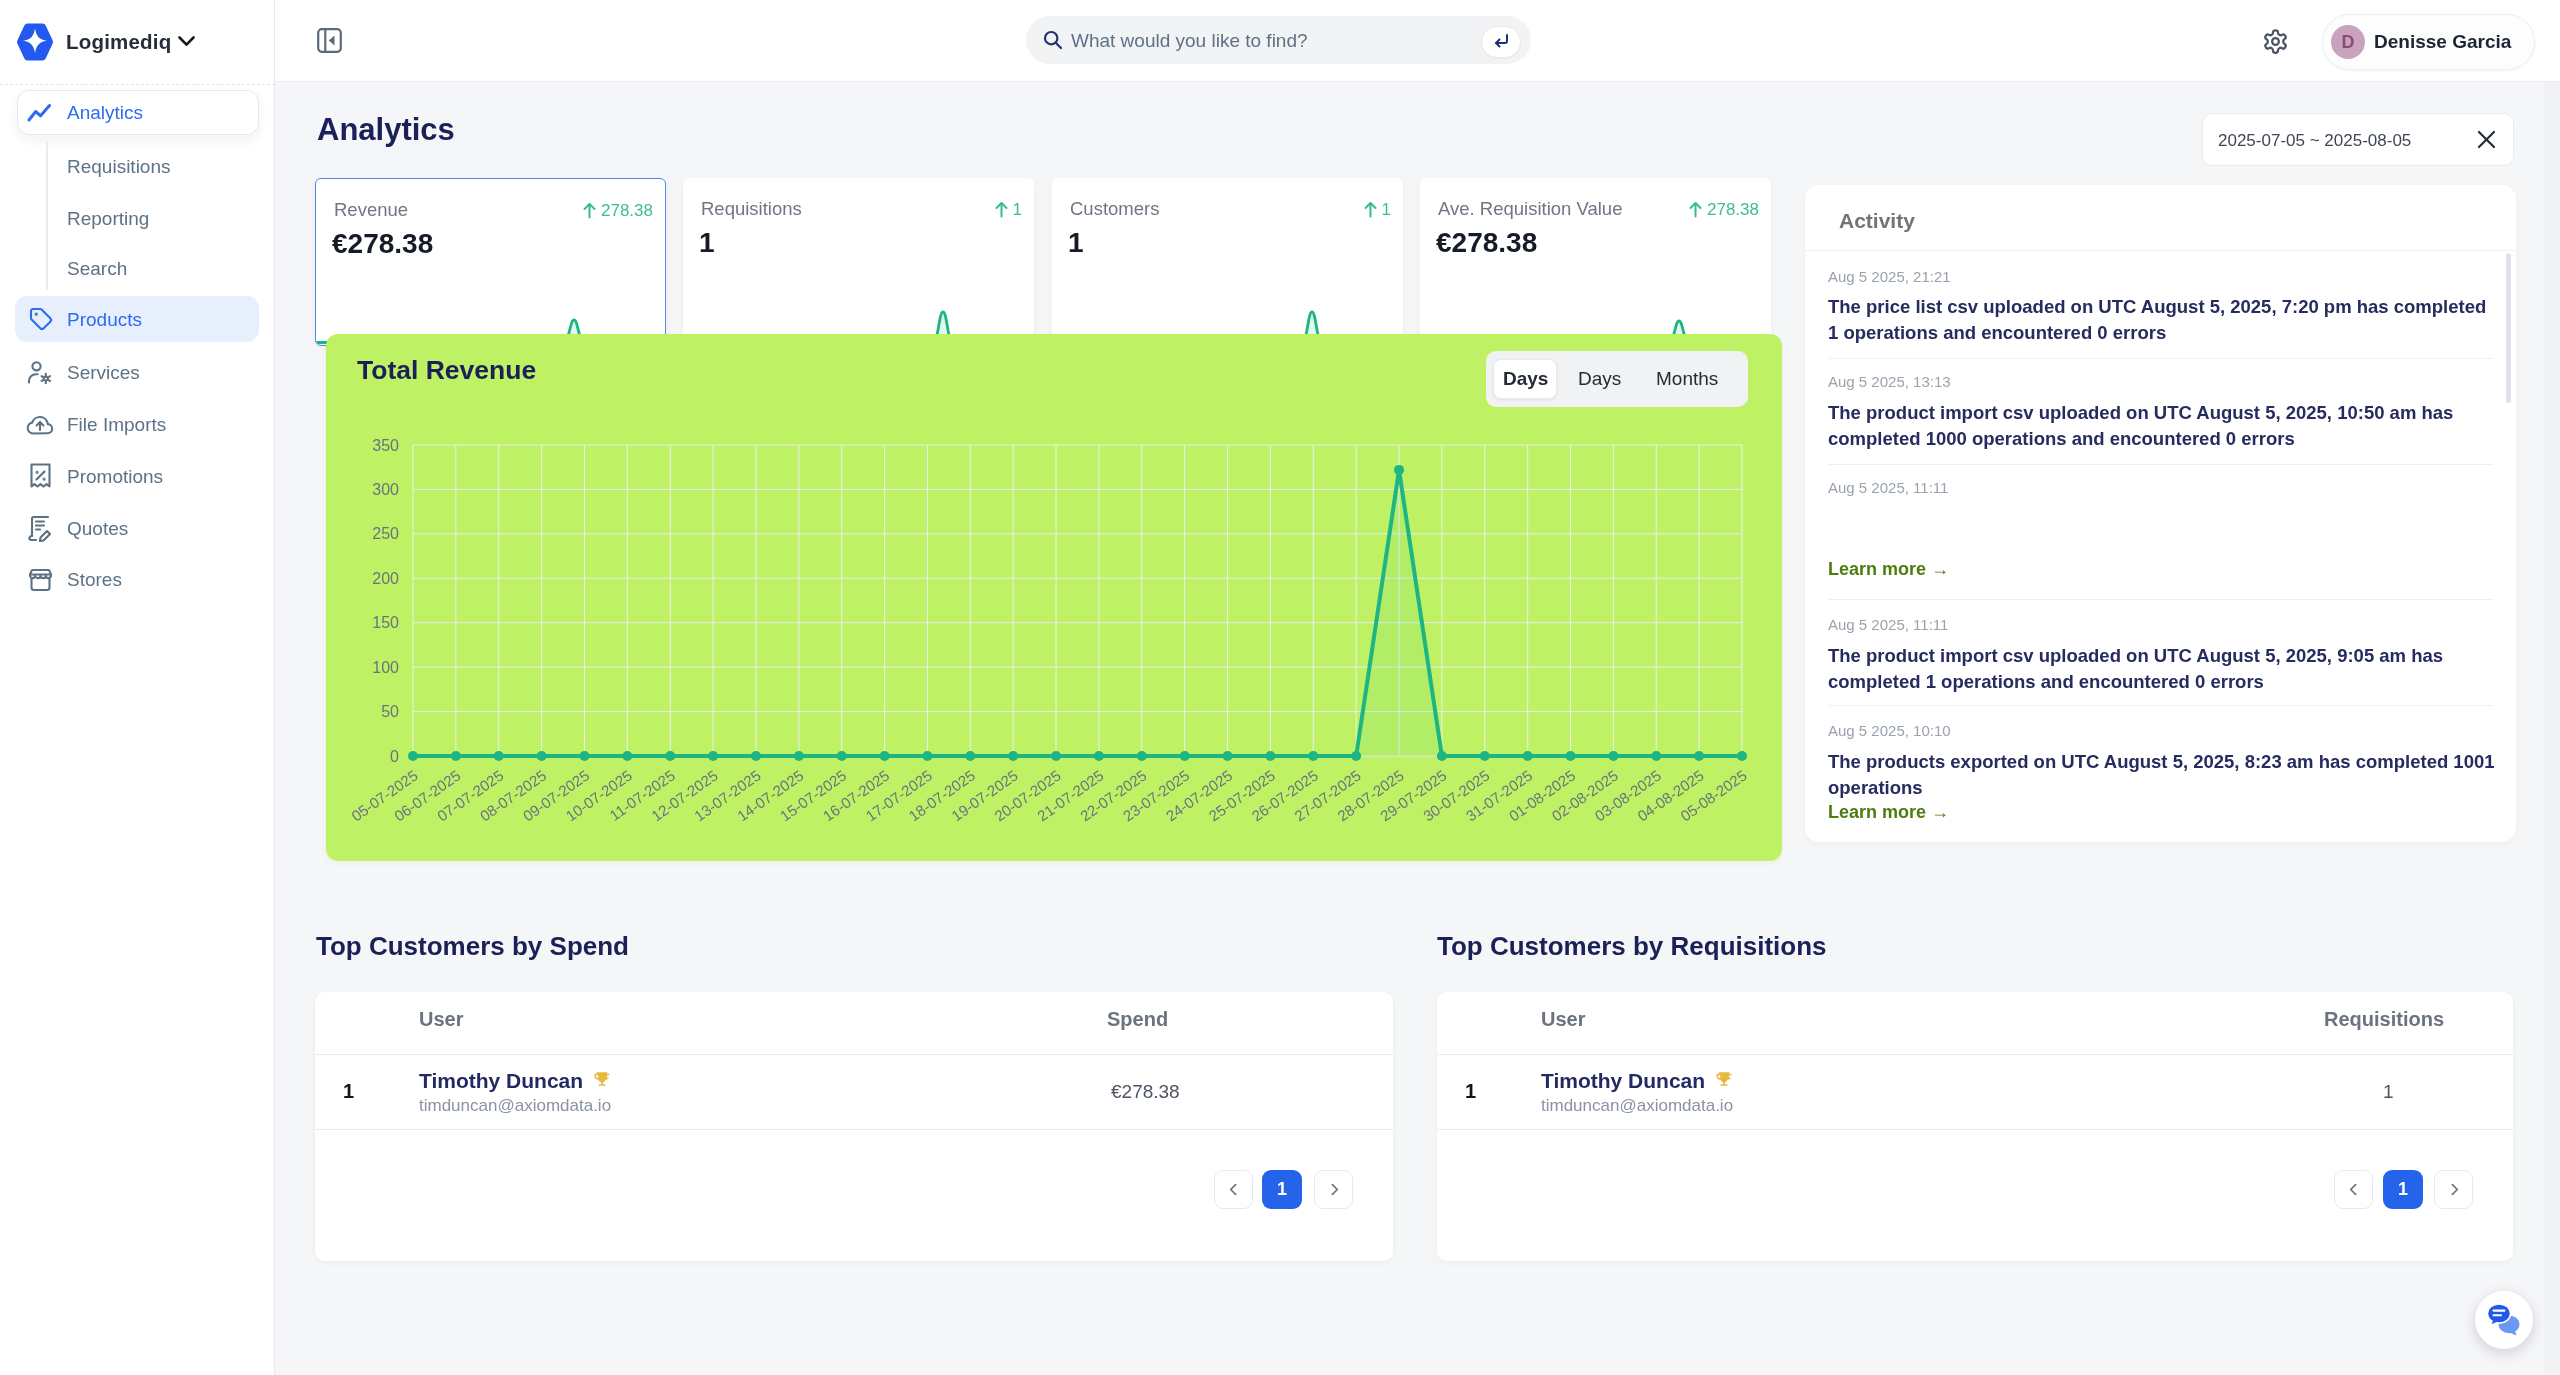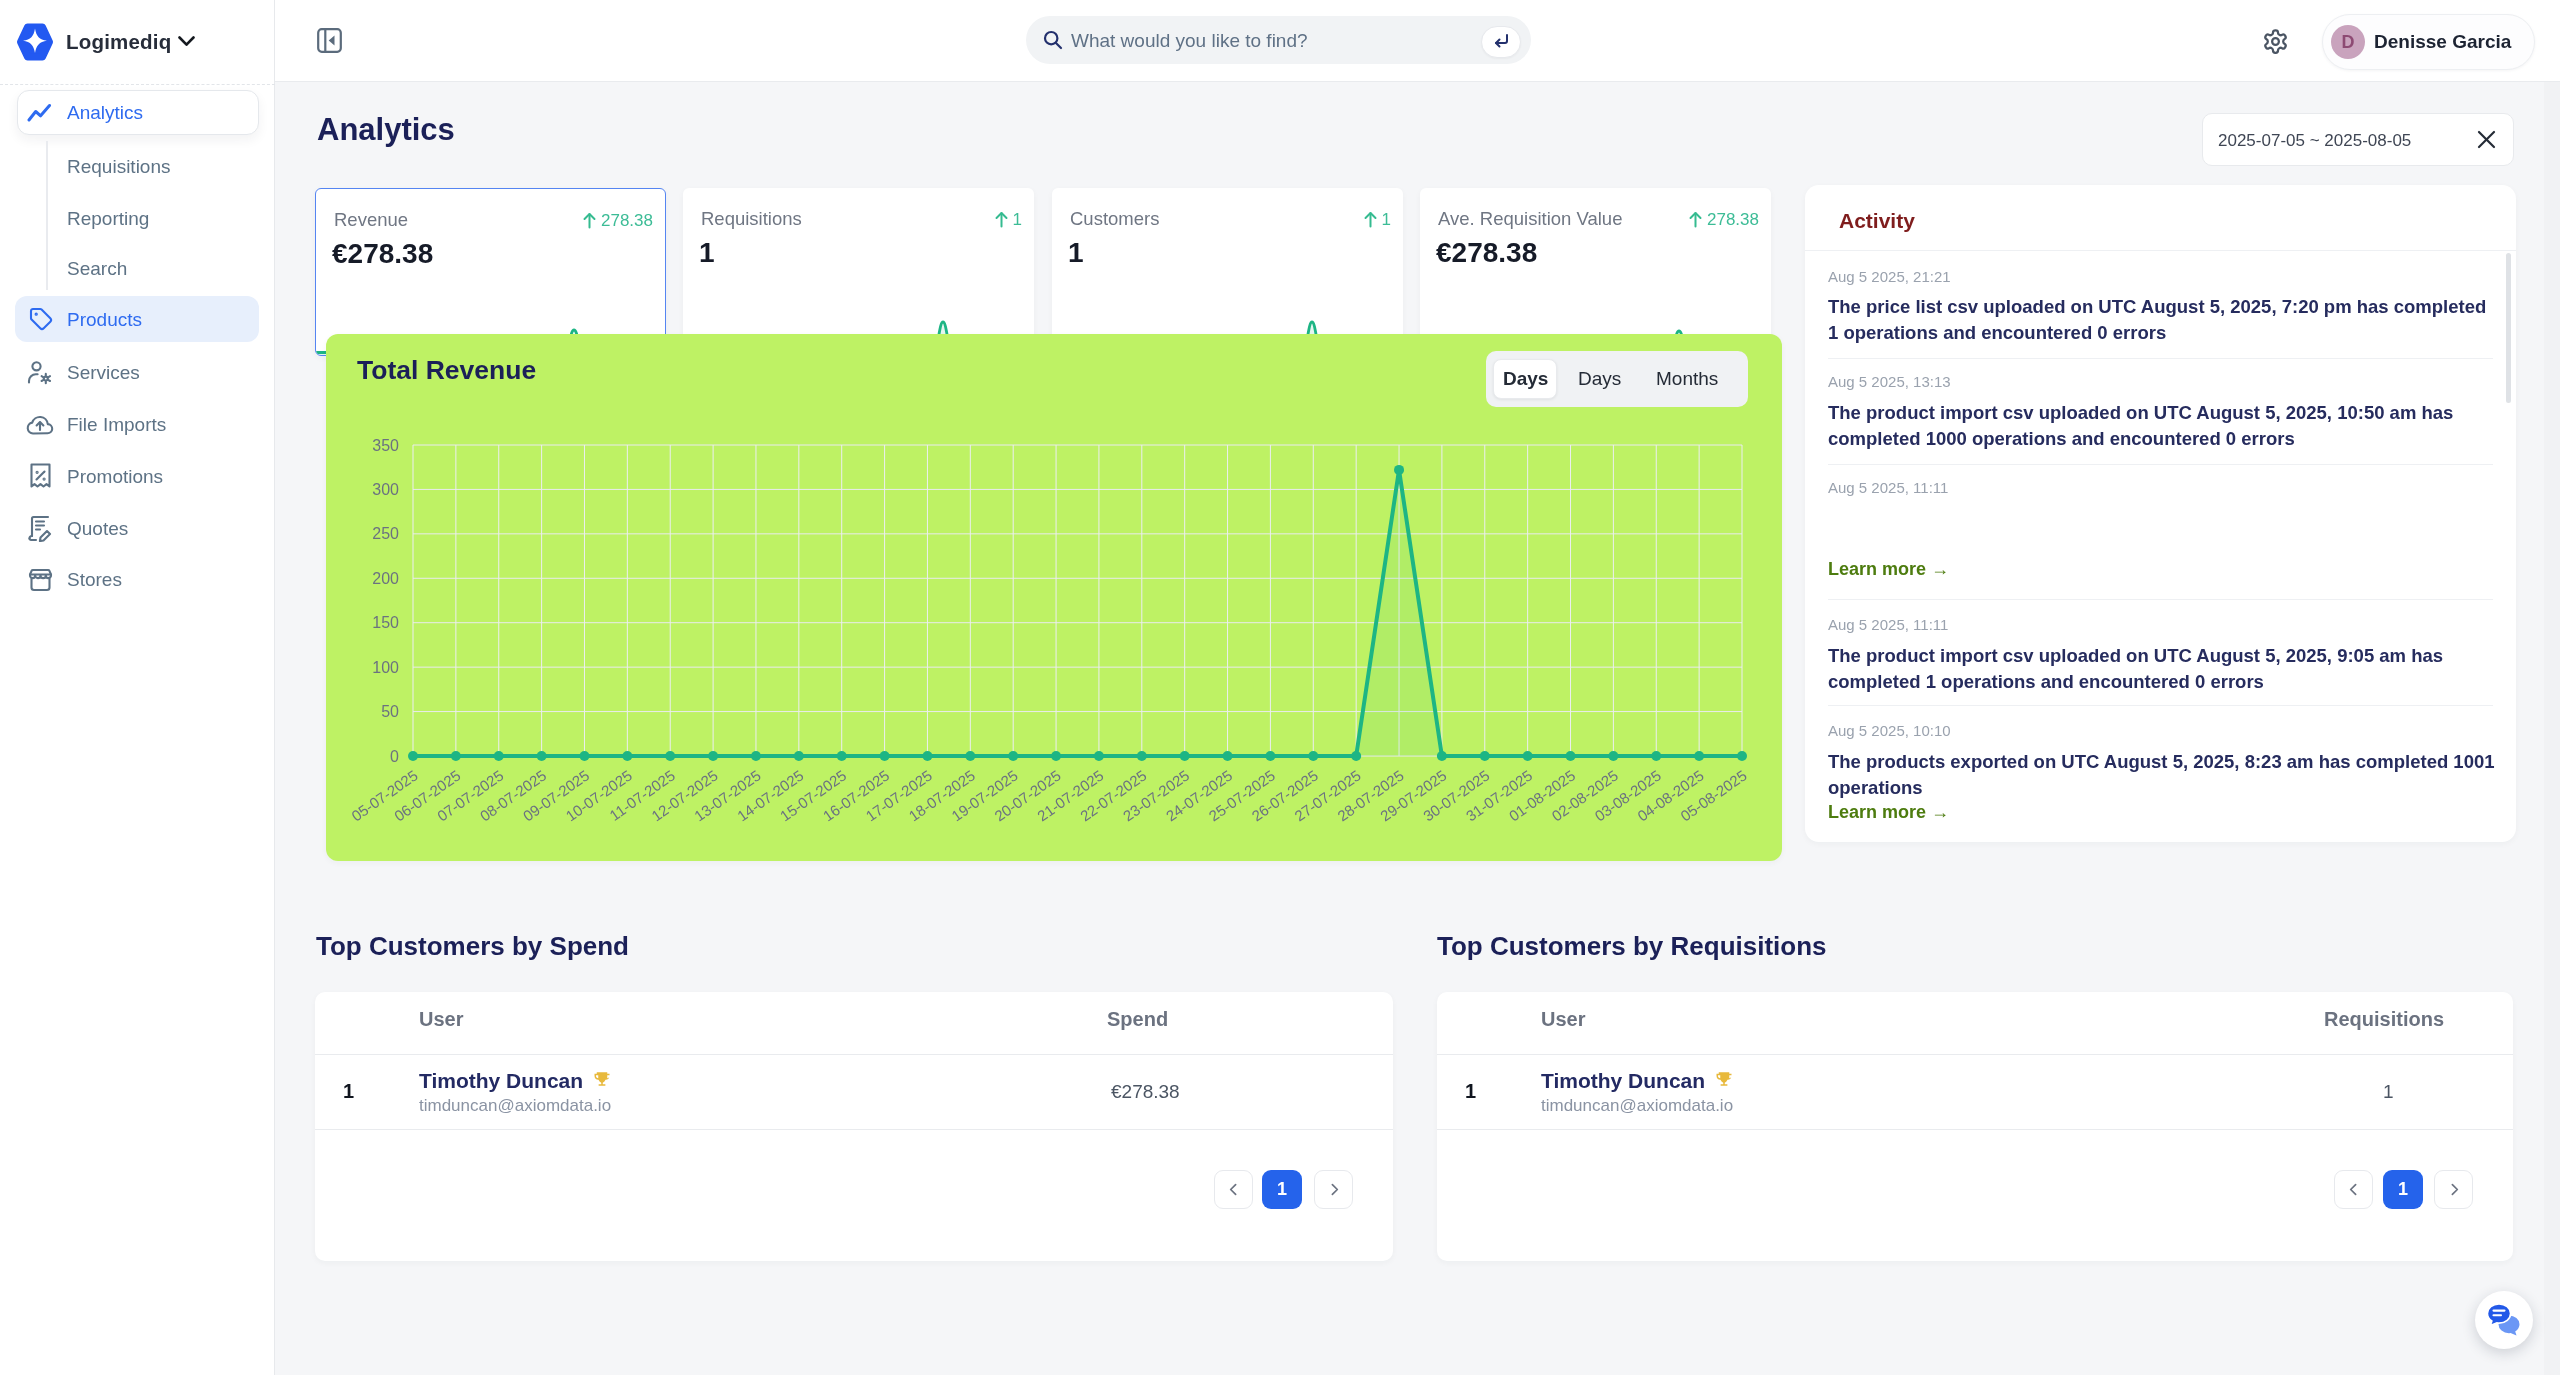--- a/index.html
+++ b/index.html
@@ -26,36 +26,36 @@
   #userpill { position:absolute; left:2322px; top:14px; width:213px; height:56px; background:#fdfdfe; border:1px solid #edeff2; border-radius:28px; box-shadow:0 1px 3px rgba(30,41,59,0.05); z-index:6; }
   #avatar { position:absolute; left:2331px; top:25px; width:34px; height:34px; border-radius:50%; background:#c9a3bd; color:#8d4a73; font-size:18px; font-weight:700; text-align:center; line-height:34px; z-index:7; }
   #username { position:absolute; left:2374px; top:31px; font-size:19px; font-weight:700; color:#1d2433; z-index:7; }
 
   
   h1.pagetitle { position:absolute; font-size:31px; font-weight:700; color:#1b2058; }
   #datebox { position:absolute; left:2202px; top:113px; width:312px; height:53px; background:#fff; border:1px solid #e8eaed; border-radius:10px; }
   #datebox span { position:absolute; left:15px; top:17px; font-size:17px; color:#3f4654; }
 
   
-  .stat { position:absolute; top:188px; width:351px; height:168px; background:#fff; border-radius:6px; box-shadow:0 2px 6px rgba(30,41,59,0.04); overflow:hidden; }
+  .stat { position:absolute; top:178px; width:351px; height:168px; background:#fff; border-radius:6px; box-shadow:0 2px 6px rgba(30,41,59,0.04); overflow:hidden; }
   .stat .lbl { position:absolute; left:18px; top:20px; font-size:18.5px; color:#6f7683; }
   .stat .chg { position:absolute; right:12px; top:22px; font-size:17px; color:#3cbc96; }
   .stat .val { position:absolute; left:16px; top:49px; font-size:28px; font-weight:700; color:#161b28; }
   .stat svg.spark { position:absolute; left:0; bottom:0; }
 
   
   #chartcard { position:absolute; left:326px; top:334px; width:1456px; height:527px; background:#bef264; border-radius:12px; box-shadow:0 2px 6px rgba(30,41,59,0.04); }
   #charttitle { position:absolute; left:31px; top:21px; font-size:26.5px; font-weight:700; color:#1b2058; }
   #toggle { position:absolute; left:1160px; top:17px; width:262px; height:56px; background:#f0f2f4; border-radius:10px; }
   #chip-days { position:absolute; left:7px; top:8px; width:64px; height:40px; background:#fff; border:1px solid #e8eaed; border-radius:8px; box-shadow:0 1px 3px rgba(0,0,0,0.07); }
   .togglelbl { position:absolute; top:17px; font-size:19px; font-weight:700; color:#242b36; }
 
   
   #activity { position:absolute; left:1805px; top:185px; width:711px; height:657px; background:#fff; border-radius:14px; box-shadow:0 2px 6px rgba(30,41,59,0.04); }
-  #activity h2 { position:absolute; left:34px; top:24px; font-size:21px; font-weight:700; color:#7f1d1d; }
+  #activity h2 { position:absolute; left:34px; top:24px; font-size:21px; font-weight:700; color:#737373; }
   .act-div { position:absolute; left:23px; right:23px; height:1px; background:#eef0f3; }
   .act-ts { position:absolute; left:23px; font-size:15px; color:#9aa2ae; }
   .act-msg { position:absolute; left:23px; width:685px; font-size:18.5px; font-weight:700; color:#262c5e; line-height:26px; }
   .act-lm { position:absolute; left:23px; font-size:18px; font-weight:700; color:#4d7c0f; }
   #act-scroll { position:absolute; left:701px; top:68px; width:5px; height:150px; background:#dfe2e6; border-radius:3px; }
 
   
   h2.tabletitle { position:absolute; font-size:26px; font-weight:700; color:#1b2058; }
   .tcard { position:absolute; top:992px; height:269px; background:#fff; border-radius:10px; box-shadow:0 2px 6px rgba(30,41,59,0.04); }
   .thead { position:absolute; top:0; left:0; right:0; height:63px; border-bottom:1px solid #e9ebee; }

